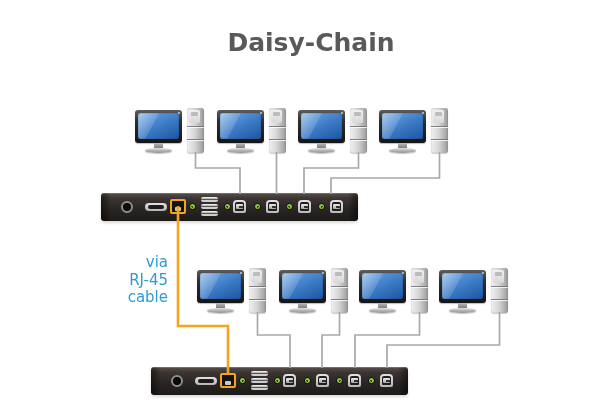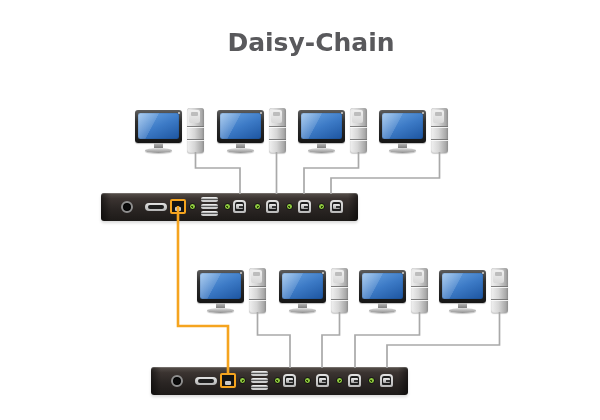--- a/index.html
+++ b/index.html
@@ -290,20 +290,23 @@
     <div class="port led e"></div>
     <div class="port usbb p4">
         <div class="usb-in">
           <div class="usb-tab">
             <div class="usb-slot"></div>
           </div>
         </div>
       </div>
   </div>
 
+  <div class="cable-label">via
+RJ-45
+cable</div>
 
   <svg class="cables" width="600" height="420" viewBox="0 0 600 420">
     <g fill="none" stroke="#A9A9A9" stroke-width="1.7">
       <polyline points="195.5,152 195.5,168 240,168 240,194"></polyline>
       <polyline points="276.5,152 276.5,194"></polyline>
       <polyline points="358.5,152 358.5,168 304,168 304,194"></polyline>
       <polyline points="439.5,152 439.5,178 331,178 331,194"></polyline>
       <polyline points="257.5,312 257.5,335 290,335 290,368"></polyline>
       <polyline points="339.5,312 339.5,335 322,335 322,368"></polyline>
       <polyline points="419.5,312 419.5,335 355,335 355,368"></polyline>

